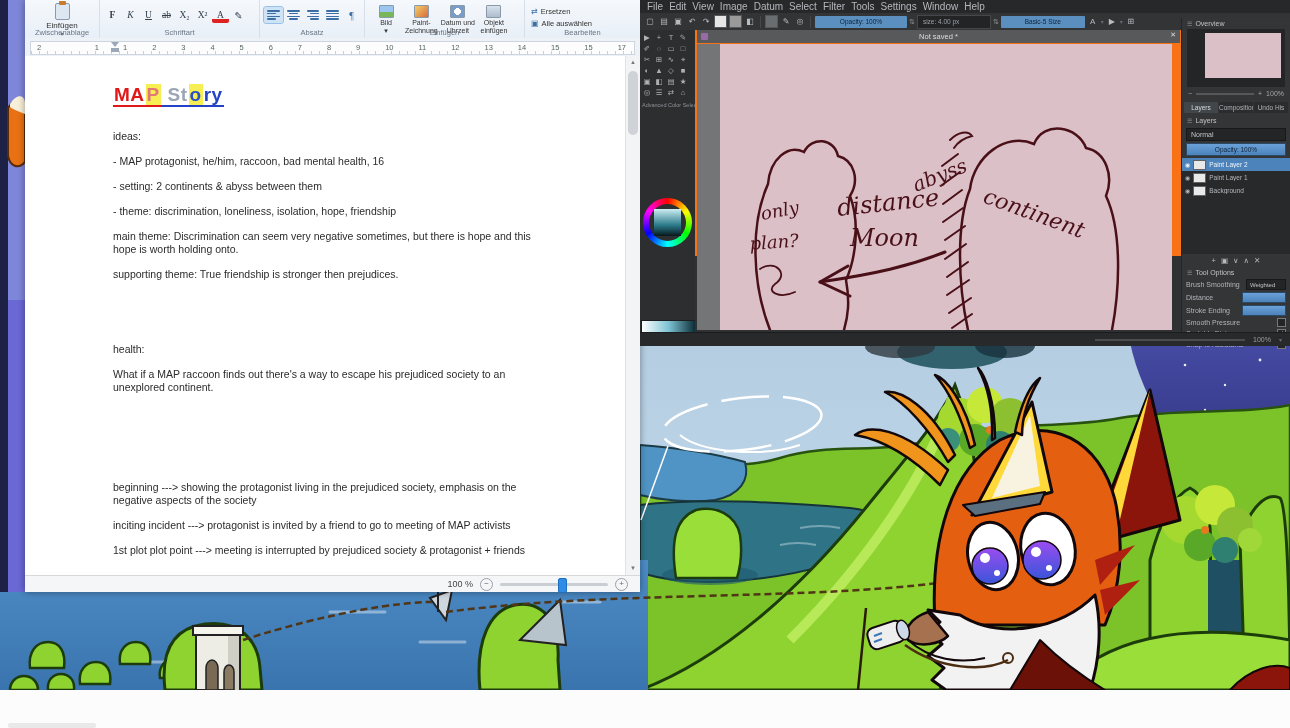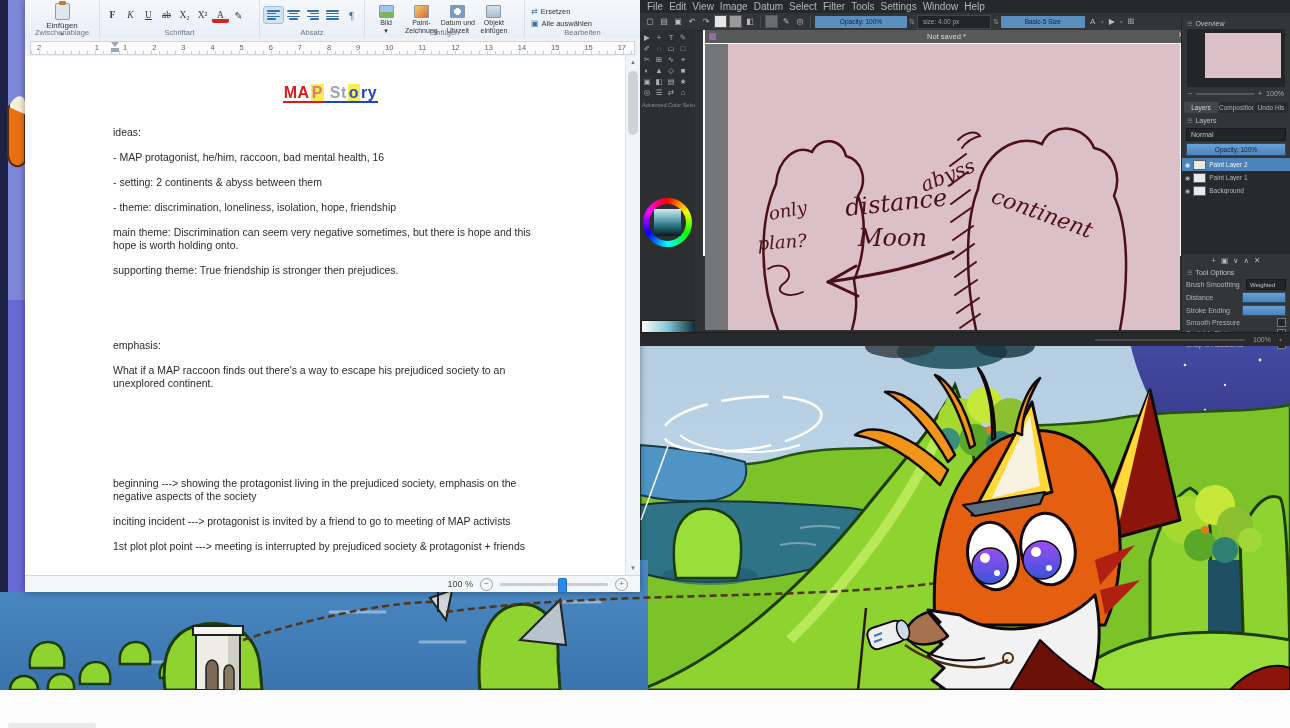--- a/index.html
+++ b/index.html
@@ -41,21 +41,21 @@
   .ruler-strip{position:absolute;left:5px;right:5px;top:3px;height:12px;background:#fdfdfd;border:1px solid #ccd5e0;
     background-image:repeating-linear-gradient(90deg,#c6cfda 0 1px,transparent 1px 8px);background-position:0 9px;background-size:100% 3px;background-repeat:no-repeat}
   .ruler-pre{position:absolute;left:12px;top:5px;width:62px;display:flex;justify-content:space-between;font-size:7.5px;color:#566}
   .ruler-main{position:absolute;left:98px;right:14px;top:5px;display:flex;justify-content:space-between;font-size:7.5px;color:#566}
   .indent-marker{position:absolute;left:86px;top:4px;width:8px;height:10px}
   .indent-marker::before{content:"";position:absolute;left:0;top:0;border-left:4px solid transparent;border-right:4px solid transparent;border-top:5px solid #9aa8ba}
   .indent-marker::after{content:"";position:absolute;left:0;bottom:0;width:8px;height:4px;background:#9aa8ba}
 
   .wp-doc{position:absolute;left:0;top:56px;right:14px;bottom:17px;background:#fff;overflow:hidden}
   .doc-inner{padding:28px 78px 0 88px}
-  .doc-title{text-align:center;font-size:16px;font-weight:bold;margin-bottom:24px;letter-spacing:.5px;font-family:"Liberation Sans",sans-serif}
+  .doc-title{text-align:left;font-size:19px;font-weight:bold;margin-bottom:24px;letter-spacing:.5px;font-family:"Liberation Sans",sans-serif}
   .seg{border-bottom:2px solid currentColor;padding:0 1px}
   .para{font-size:10.5px;line-height:13px;min-height:13px;margin-bottom:12px;color:#2b2b2b;max-width:452px}
 
   .wp-scroll{position:absolute;top:56px;right:0;width:14px;bottom:17px;background:#f3f4f5;border-left:1px solid #e2e2e2}
   .scr-arrow{position:absolute;left:0;width:14px;height:13px;text-align:center;font-size:6px;color:#777;line-height:13px}
   .scr-thumb{position:absolute;left:2px;top:15px;width:10px;height:64px;background:#cfd2d6;border-radius:5px}
 
   .wp-status{position:absolute;left:0;right:0;bottom:0;height:17px;background:#f4f6f8;border-top:1px solid #d8d8d8;display:flex;align-items:center;justify-content:flex-end;gap:7px;padding-right:12px;box-sizing:border-box}
   .zoom-label{font-size:9px;color:#444}
   .zbtn{width:11px;height:11px;border:1px solid #9aa0a8;border-radius:50%;font-size:8px;line-height:10px;text-align:center;color:#667}
@@ -76,21 +76,21 @@
 
   .kr-toolbox{position:absolute;left:0;top:30px;width:55px;bottom:14px;background:#2c2e30;overflow:hidden}
   .tool-grid{display:flex;flex-wrap:wrap;padding:2px 1px}
   .tool-ic{width:12px;height:11px;font-size:7.5px;color:#aeb2b6;display:flex;align-items:center;justify-content:center}
   .acs-label{font-size:5.5px;color:#8e9296;padding:2px 2px 0 2px;white-space:nowrap;overflow:hidden}
   .color-wheel{position:absolute;left:3px;top:168px;width:49px;height:49px;border-radius:50%;background:conic-gradient(#f00,#ff0,#0f0,#0ff,#00f,#f0f,#f00)}
   .wheel-hole{position:absolute;left:6px;top:6px;width:37px;height:37px;border-radius:50%;background:#2c2e30}
   .wheel-sq{position:absolute;left:11px;top:11px;width:27px;height:27px;background:linear-gradient(180deg,#cdeef2,#2a7a8a 60%,#06181c)}
   .grad-strip{position:absolute;left:1px;top:290px;width:53px;height:12px;background:linear-gradient(90deg,#ffffff,#7ec3d4,#0c2e38);border:1px solid #1a1c1e}
 
-  .kr-canvas-wrap{position:absolute;left:63px;top:30px;width:487px;height:226px;background:#ffffff}
+  .kr-canvas-wrap{position:absolute;left:55px;top:30px;width:487px;height:226px;background:#f97316}
   .kr-canvas-title{position:absolute;left:2px;top:0;right:2px;height:13px;background:#58595b;font-size:7.5px;color:#dcdcdc;display:flex;align-items:center;justify-content:center}
   .ct-icon{position:absolute;left:4px;top:3px;width:7px;height:7px;background:#9a6aa8;border-radius:1px}
   .ct-close{position:absolute;right:4px;top:1px;font-size:7px;color:#ddd}
   .kr-gutter{position:absolute;left:2px;top:14px;width:23px;height:286px;background:#737577}
   .kr-page{position:absolute;left:25px;top:14px;width:452px;height:286px;background:#dcc0c8;overflow:hidden}
 
   .kr-dock{position:absolute;right:0;top:18px;width:108px;bottom:14px;background:#333537;border-left:1px solid #232527;font-size:7px}
   .dock-h{display:flex;align-items:center;gap:3px;padding:2px 5px;color:#c2c2c2}
   .dock-h .glyph{font-size:6px;color:#9a9ea2}
   .preview{margin:0 5px;height:58px;background:#232527;position:relative}
@@ -428,21 +428,21 @@
         <div>
 
         <div class="para">ideas:</div>
             <div class="para">- MAP protagonist, he/him, raccoon, bad mental health, 16</div>
             <div class="para">- setting: 2 continents &amp; abyss between them</div>
             <div class="para">- theme: discrimination, loneliness, isolation, hope, friendship</div>
             <div class="para">main theme: Discrimination can seem very negative sometimes, but there is hope and this hope is worth holding onto.</div>
             <div class="para">supporting theme: True friendship is stronger then prejudices.</div>
             <div class="para"></div>
             <div class="para"></div>
-            <div class="para">emphasis:</div>
+            <div class="para">health:</div>
             <div class="para">What if a MAP raccoon finds out there's a way to escape his prejudiced society to an unexplored continent.</div>
             <div class="para"></div>
             <div class="para"></div>
             <div class="para"></div>
             <div class="para">beginning ---&gt; showing the protagonist living in the prejudiced society, emphasis on the negative aspects of the society</div>
             <div class="para">inciting incident ---&gt; protagonist is invited by a friend to go to meeting of MAP activists</div>
             <div class="para">1st plot plot point ---&gt; meeting is interrupted by prejudiced society &amp; protagonist + friends</div>
           </div>
       </div>
     </div>

